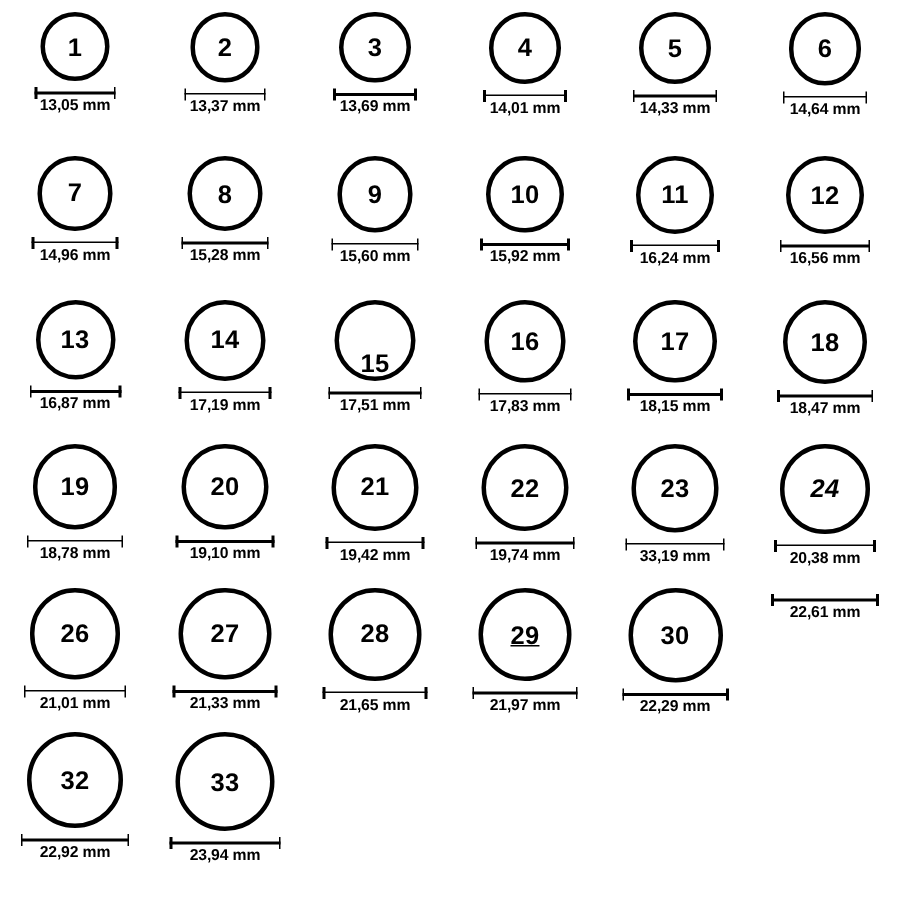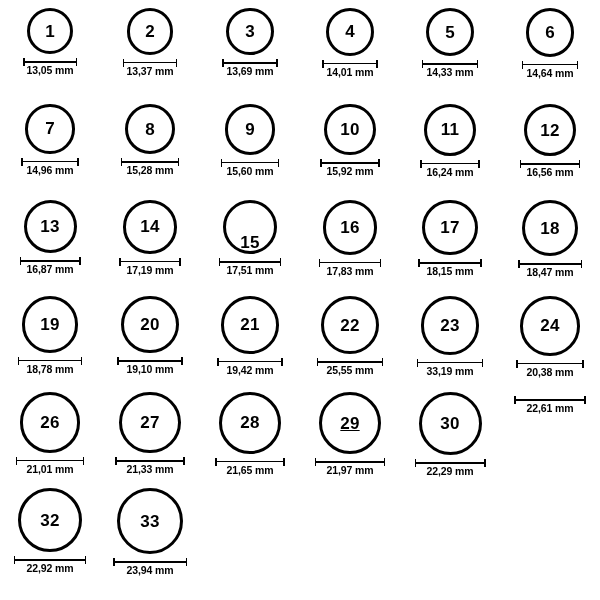--- a/index.html
+++ b/index.html
@@ -369,38 +369,38 @@
       <div class="ring-cell">
         <div class="ring-circle" style="width: 58.3px; height: 58.3px;">
           <span class="ring-label">22</span>
         </div>
         <div class="dim-wrap">
           <div class="dim-bar" style="width: 66.3px;">
             <div class="dim-line"></div>
             <div class="dim-tick left"></div>
             <div class="dim-tick right"></div>
           </div>
-          <div class="dim-text">25,55 mm</div>
+          <div class="dim-text">19,74 mm</div>
         </div>
       </div>
       <div class="ring-cell">
         <div class="ring-circle" style="width: 58.9px; height: 58.9px;">
           <span class="ring-label">23</span>
         </div>
         <div class="dim-wrap">
           <div class="dim-bar" style="width: 66.9px;">
             <div class="dim-line"></div>
             <div class="dim-tick left"></div>
             <div class="dim-tick right"></div>
           </div>
           <div class="dim-text">33,19 mm</div>
         </div>
       </div>
       <div class="ring-cell">
-        <div class="ring-circle" style="width: 59.5px; height: 59.5px;">
+        <div class="ring-circle" style="width: 59.5px; height: 59.5px; font-style: italic;">
           <span class="ring-label">24</span>
         </div>
         <div class="dim-wrap">
           <div class="dim-bar" style="width: 67.5px;">
             <div class="dim-line"></div>
             <div class="dim-tick left"></div>
             <div class="dim-tick right"></div>
           </div>
           <div class="dim-text">20,38 mm</div>
         </div>

